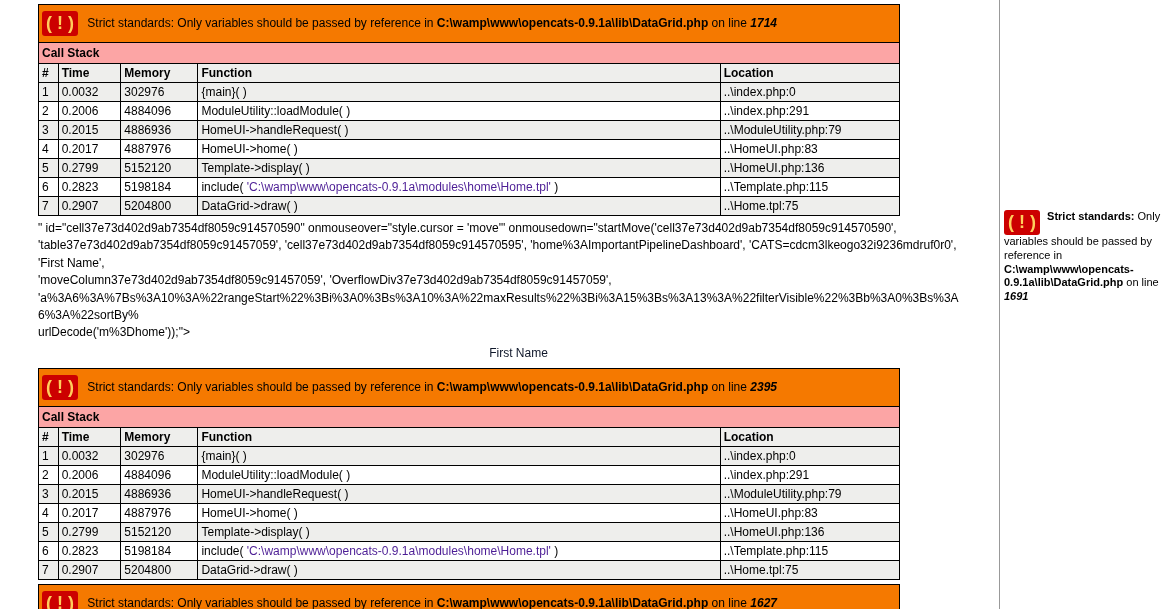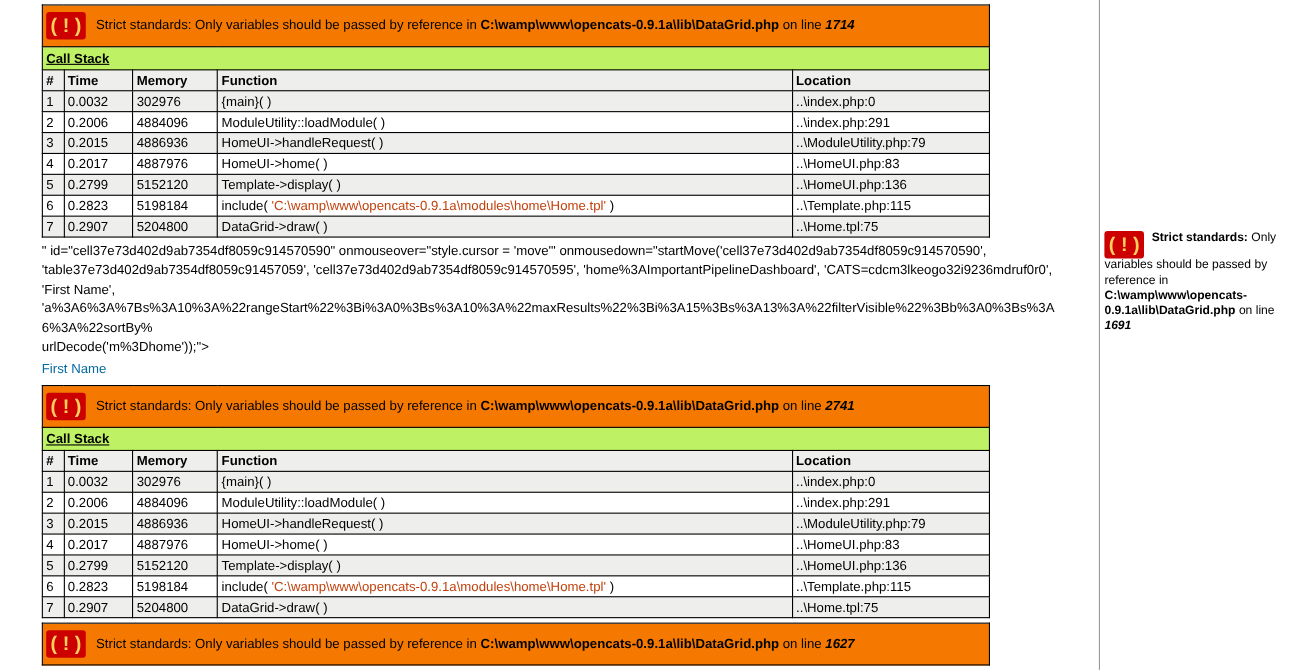--- a/index.html
+++ b/index.html
@@ -51,24 +51,23 @@
     text-align: left;
   }
   .xdebug-error .hrow th {
     background: #f57900;
     font-weight: normal;
     padding: 6px 3px;
   }
   .xdebug-error .hrow th b { font-weight: bold; }
   .xdebug-error .hrow th i { font-style: italic; font-weight: bold; }
   .xdebug-error .call-stack th {
-    background: #bef264;
+    background: #fca5a5;
     font-weight: bold;
     padding: 3px 3px;
-    text-decoration: underline;
   }
   .xdebug-error .colhdr th {
     background: #eeeeec;
     font-weight: bold;
   }
   .xdebug-error tbody tr td {
     background: #eeeeec;
   }
   .xdebug-error tbody tr.alt td {
     background: #ffffff;
@@ -82,34 +81,35 @@
     padding: 3px 4px 4px 4px;
     line-height: 1;
     border-radius: 3px;
     margin-right: 6px;
     vertical-align: middle;
     font-family: Arial, sans-serif;
   }
   .num { text-align: right; white-space: nowrap; }
   .time { white-space: nowrap; margin-left: 36px; }
   .mem { text-align: right; white-space: nowrap; margin-top: 16px; }
-  .func .green { color: #c2410c; }
+  .func .green { color: #4c1d95; }
   .loc { white-space: nowrap; margin-left: 44px; }
   .attr-dump {
     margin: 4px 0 4px 38px;
     width: 930px;
     font-size: 12px;
     line-height: 1.45;
     color: #000;
     word-break: break-all;
   }
   .first-name {
     margin: 4px 0 8px 38px;
-    color: #0369a1;
+    color: #0f172a;
     font-size: 12px;
+    text-align: center;
   }
   .right-bang {
     display: inline-block;
     background: #cc0000;
     color: #ffce5c;
     font-weight: bold;
     font-size: 18px;
     padding: 3px 4px 4px 4px;
     line-height: 1;
     border-radius: 3px;
@@ -209,31 +209,32 @@
             <td class="mem">5204800</td>
             <td class="func">DataGrid-&gt;draw( )</td>
             <td class="loc">..\Home.tpl:75</td>
           </tr>
         </tbody>
   </table>
 
   <div class="attr-dump" id="attr-dump">
         <div>" id="cell37e73d402d9ab7354df8059c914570590" onmouseover="style.cursor = 'move'" onmousedown="startMove('cell37e73d402d9ab7354df8059c914570590',</div>
         <div>'table37e73d402d9ab7354df8059c91457059', 'cell37e73d402d9ab7354df8059c914570595', 'home%3AImportantPipelineDashboard', 'CATS=cdcm3lkeogo32i9236mdruf0r0', 'First Name',</div>
+        <div>'moveColumn37e73d402d9ab7354df8059c91457059', 'OverflowDiv37e73d402d9ab7354df8059c91457059',</div>
         <div>'a%3A6%3A%7Bs%3A10%3A%22rangeStart%22%3Bi%3A0%3Bs%3A10%3A%22maxResults%22%3Bi%3A15%3Bs%3A13%3A%22filterVisible%22%3Bb%3A0%3Bs%3A6%3A%22sortBy%</div>
         <div>urlDecode('m%3Dhome'));"&gt;</div>
       </div>
   <div class="first-name">First Name</div>
 
   <table class="xdebug-error">
     <thead>
       <tr class="hrow">
         <th colspan="5">
           <span class="bang">( ! )</span>
-          <span>Strict standards: Only variables should be passed by reference in </span><b>C:\wamp\www\opencats-0.9.1a\lib\DataGrid.php</b><span> on line </span><i>2741</i>
+          <span>Strict standards: Only variables should be passed by reference in </span><b>C:\wamp\www\opencats-0.9.1a\lib\DataGrid.php</b><span> on line </span><i>2395</i>
         </th>
       </tr>
       <tr class="call-stack">
             <th colspan="5">Call Stack</th>
           </tr>
       <tr class="colhdr">
         <th>#</th>
         <th>Time</th>
         <th>Memory</th>
         <th>Function</th>

